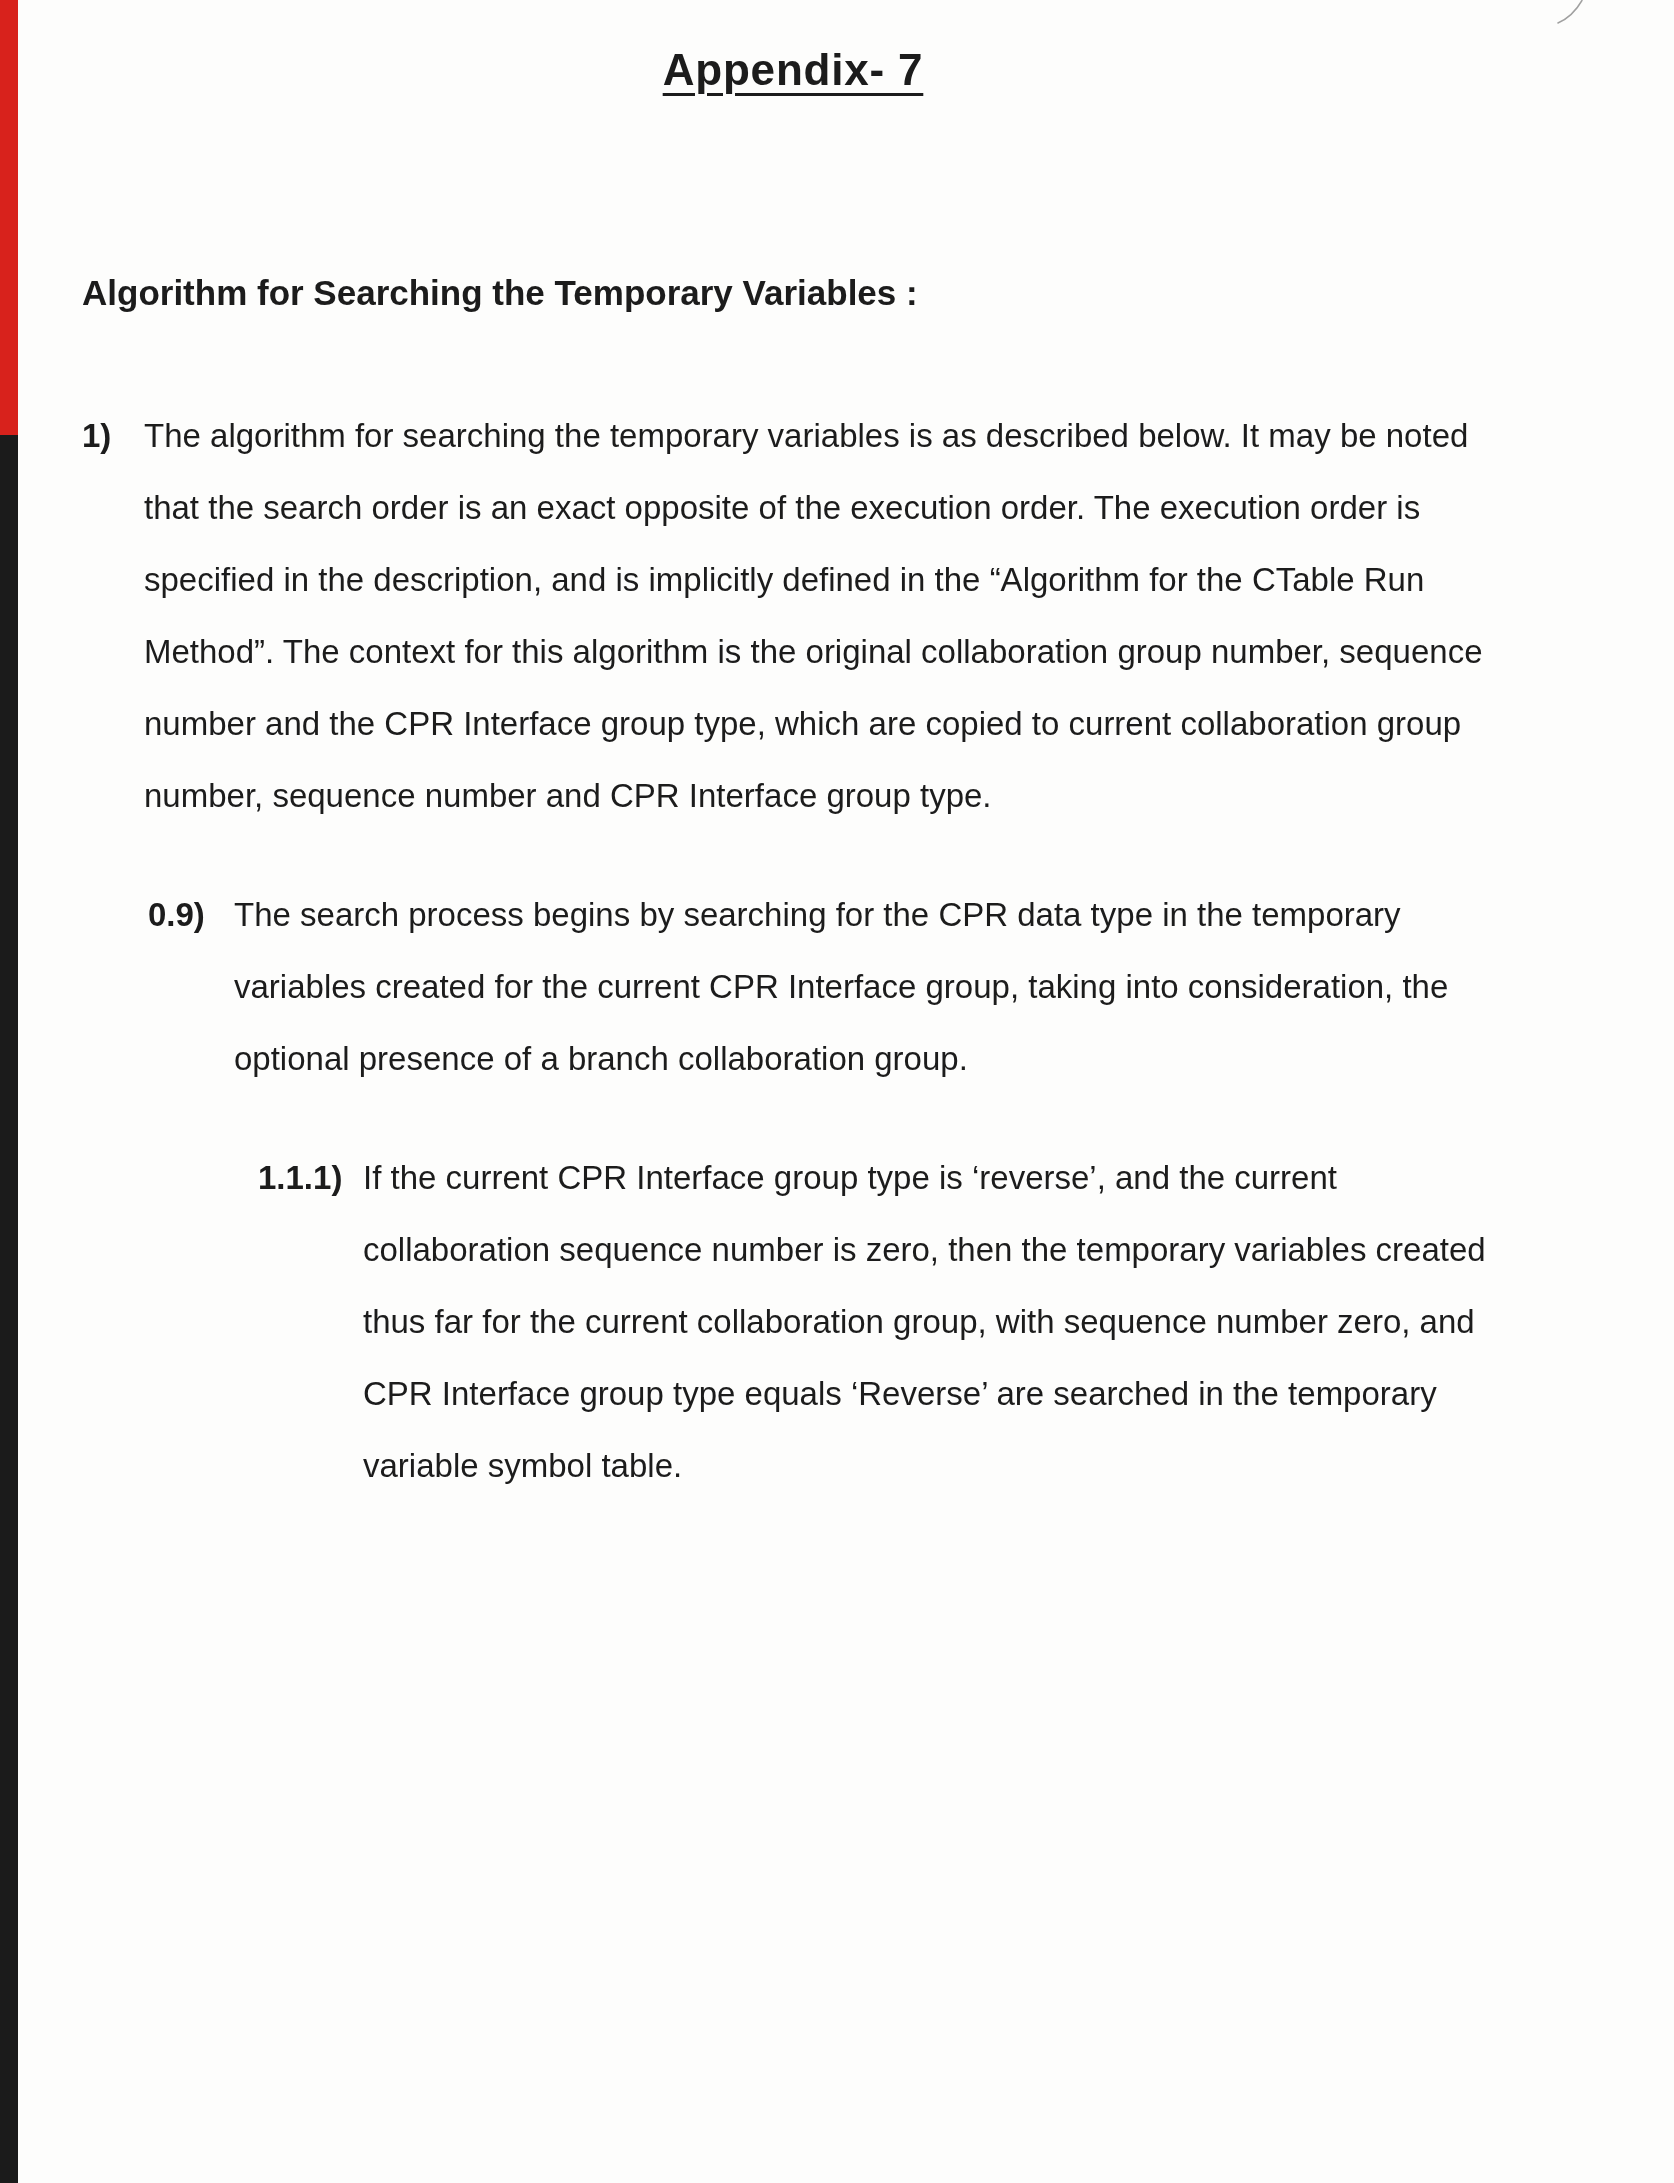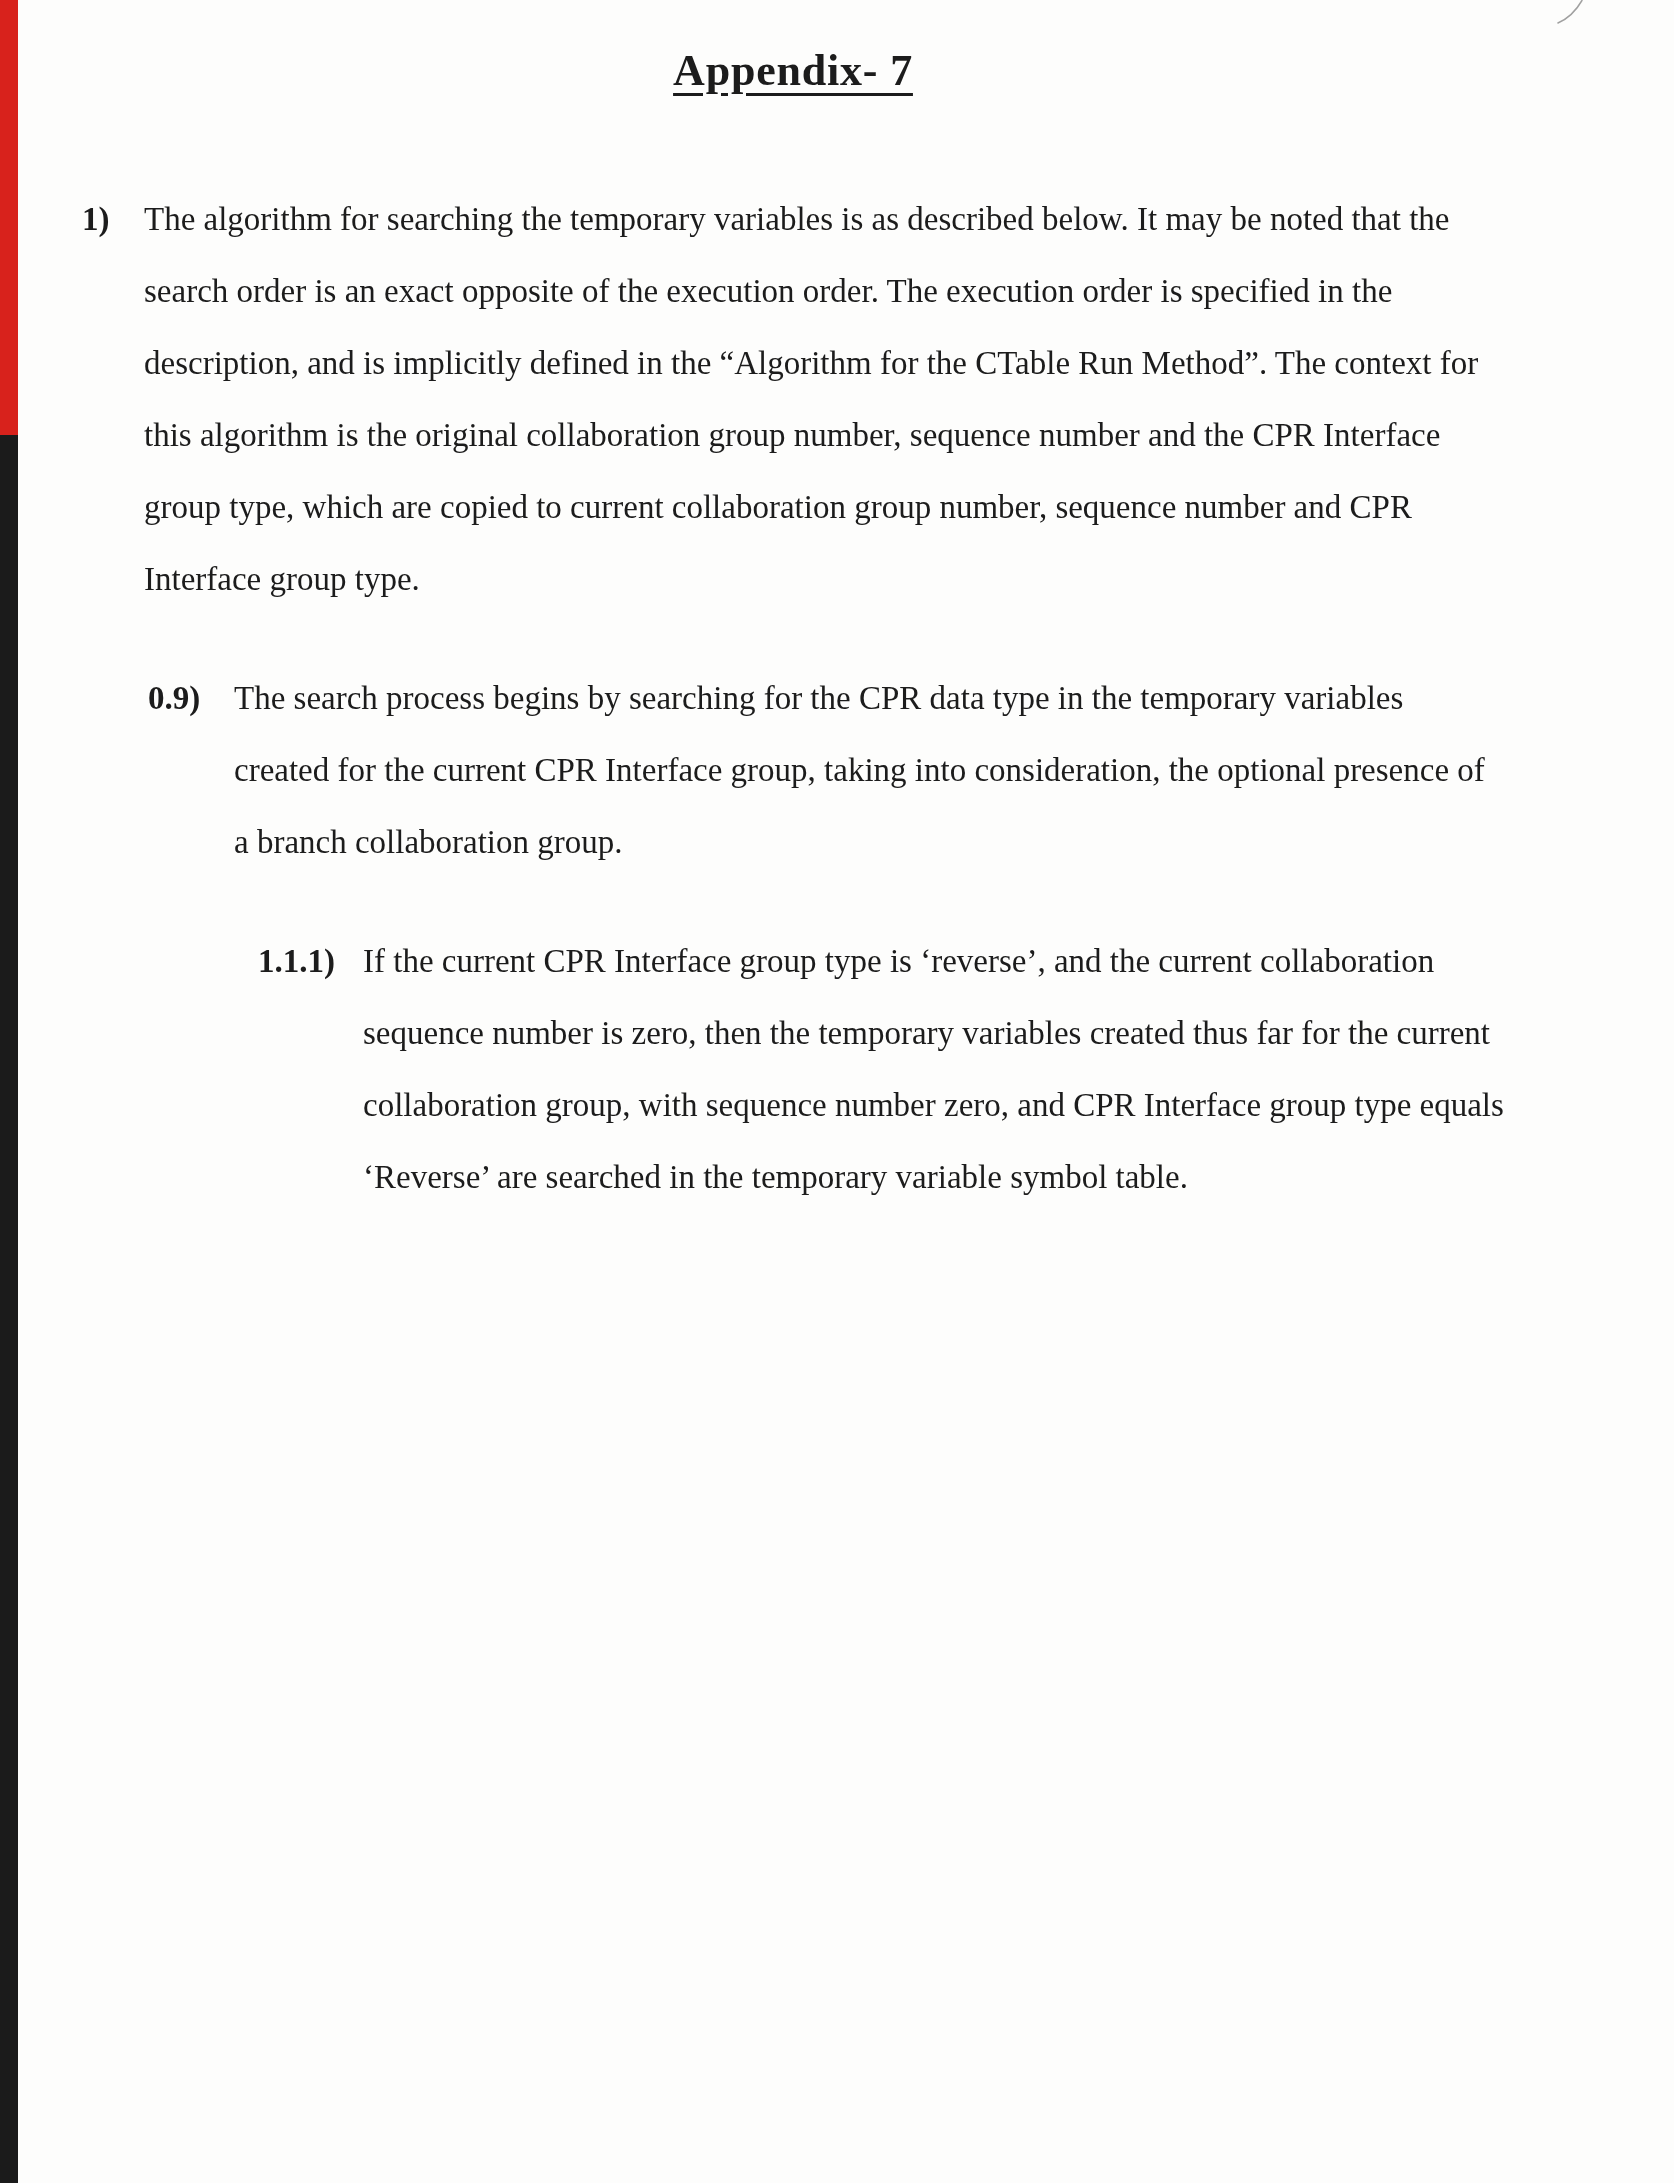--- a/index.html
+++ b/index.html
@@ -6,21 +6,21 @@
     margin: 0;
     padding: 0;
     background: #ffffff;
   }
   .page {
     position: relative;
     width: 1674px;
     height: 2183px;
     background: #fdfdfc;
     overflow: hidden;
-    font-family: Liberation Serif, serif;
+    font-family: Liberation Sans, sans-serif;
     color: #1c1c1c;
   }
 
   
   .stripe-red {
     position: absolute;
     left: 0; top: 0;
     width: 18px; height: 435px;
   }
   .stripe-black {
@@ -100,20 +100,21 @@
 
   <div class="stripe-red" style="background: rgb(216, 34, 28);"></div>
   <div class="stripe-black" style="background: rgb(27, 27, 27);"></div>
 
   <svg class="scan-mark" viewBox="0 0 80 40">
     <path d="M70 0 C 62 14, 52 24, 38 30" stroke="#555" stroke-width="2" fill="none"></path>
   </svg>
 
   <div class="content">
     <div class="doc-title">Appendix- 7</div>
+    <div class="doc-heading">Algorithm for Searching the Temporary Variables :</div>
     <div class="paragraphs">
         <div class="para level-0"><span class="pnum">1)</span><span class="ptext">The algorithm for searching the temporary variables is as described below. It may be noted that the search order is an exact opposite of the execution order. The execution order is specified in the description, and is implicitly defined in the “Algorithm for the CTable Run Method”. The context for this algorithm is the original collaboration group number, sequence number and the CPR Interface group type, which are copied to current collaboration group number, sequence number and CPR Interface group type.</span></div>
         <div class="para level-1"><span class="pnum">0.9)</span><span class="ptext">The search process begins by searching for the CPR data type in the temporary variables created for the current CPR Interface group, taking into consideration, the optional presence of a branch collaboration group.</span></div>
         <div class="para level-2"><span class="pnum">1.1.1)</span><span class="ptext">If the current CPR Interface group type is ‘reverse’, and the current collaboration sequence number is zero, then the temporary variables created thus far for the current collaboration group, with sequence number zero, and CPR Interface group type equals ‘Reverse’ are searched in the temporary variable symbol table.</span></div>
       </div>
   </div>
 
 </div>
 
 

